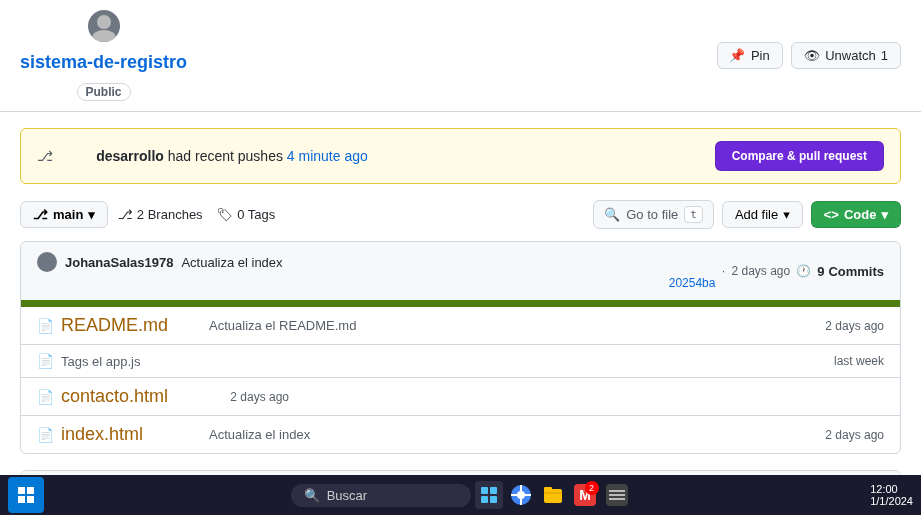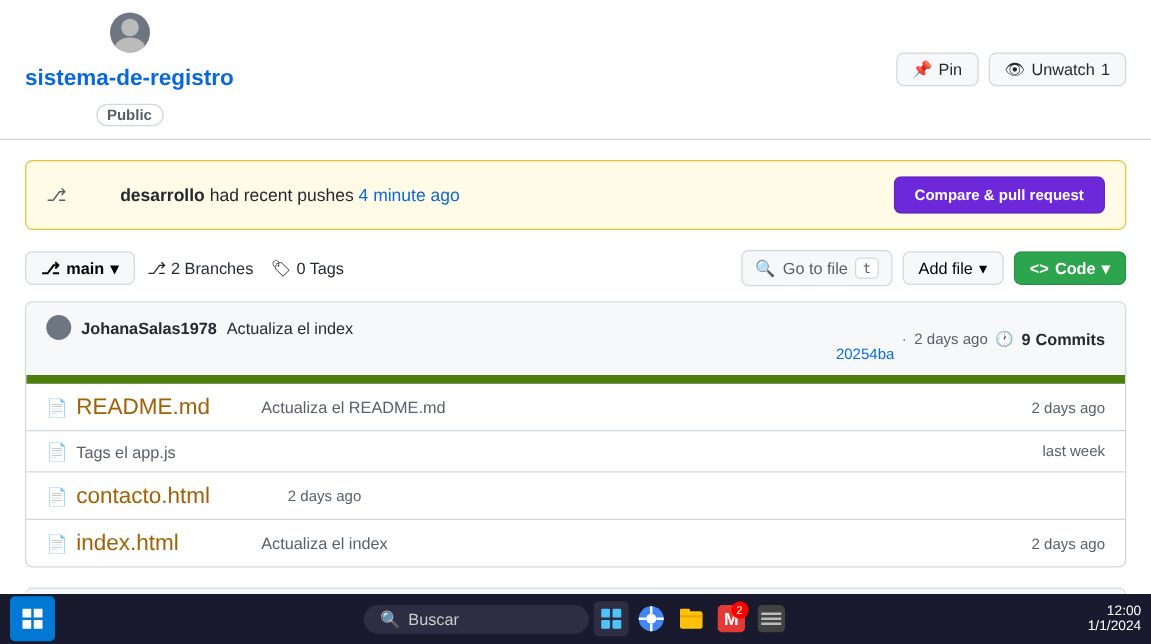--- a/index.html
+++ b/index.html
@@ -387,21 +387,20 @@
       width: 14px;
       height: 14px;
       border-radius: 50%;
       display: flex;
       align-items: center;
       justify-content: center;
     }
     .taskbar-time {
       color: #fff;
       font-size: 11px;
-      text-align: right;
     }
   </style>
 </head>
 <body>
 
 <div class="top-bar">
   <div class="top-bar-left">
     <div class="avatar">
       <svg viewBox="0 0 32 32" xmlns="http://www.w3.org/2000/svg">
         <circle cx="16" cy="12" r="7" fill="#bbb"></circle>

